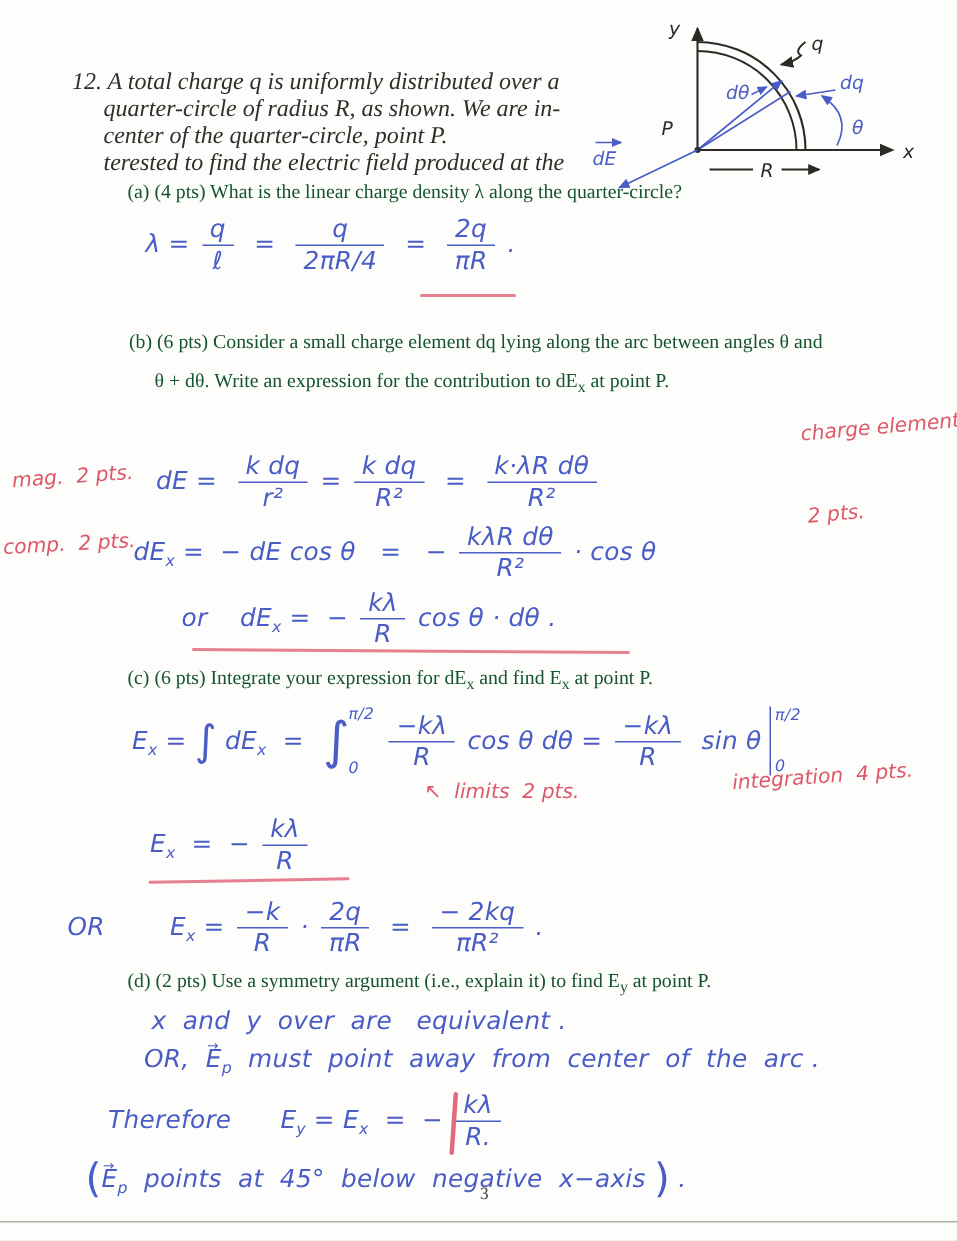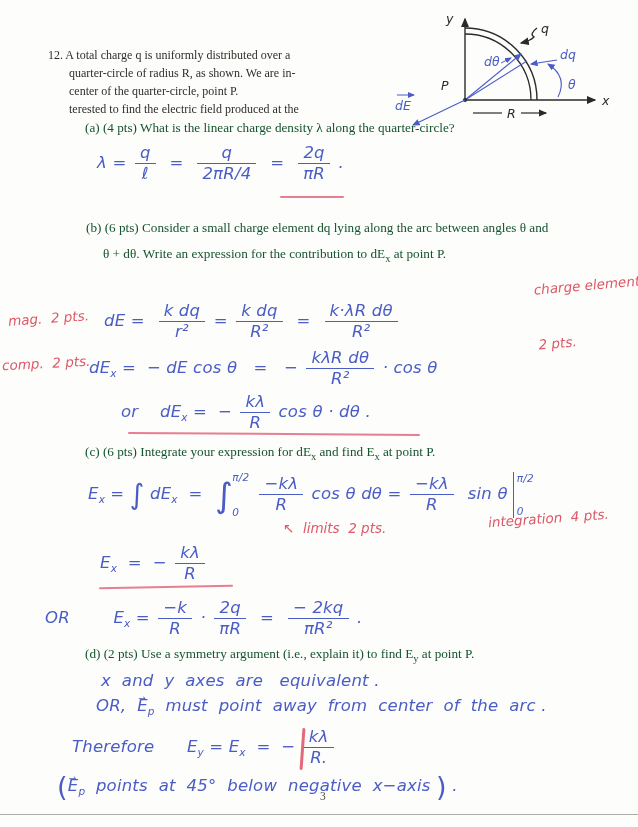--- a/index.html
+++ b/index.html
@@ -4,21 +4,21 @@
 <style>
   html,body{margin:0;padding:0;background:#e8e8e6;}
   .page{
     position:relative;width:638px;height:827px;margin:0 auto;
     background:#fdfdfb;overflow:hidden;
     font-family:"Liberation Serif",serif;color:#32322e;
   }
   .abs{position:absolute;}
   
   .print{font-size:13.2px;white-space:pre;color:#14532d;}
-  .prob{position:absolute;left:48px;top:46px;width:360px;font-size:12px;line-height:18px;color:#2e2e2a;}
+  .prob{position:absolute;left:48px;top:46px;width:360px;font-size:16px;line-height:18px;color:#2e2e2a;font-style:italic;}
   .prob-line:not(:first-child){padding-left:21px;}
   
   .ink{
     color:#4a5cc5;font-family:"DejaVu Sans",sans-serif;font-style:italic;
     font-size:16.5px;letter-spacing:.2px;white-space:pre;
   }
   
   .red{
     color:#dd5868;font-family:"DejaVu Sans",sans-serif;font-style:italic;
     font-size:13.5px;white-space:pre;line-height:1.35;
@@ -121,21 +121,21 @@
 
   <div class="abs print math" style="left:85px;top:443px;height:18px;line-height:18px"><span>(c) (6 pts) Integrate your expression for dE</span><sub>x</sub><span> and find E</span><sub>x</sub><span> at point P.</span></div>
   <div class="abs ink math" style="left:88px;top:471px"><span>E</span><sub>x</sub><span> = </span><span class="iglyph0">∫</span><span> dE</span><sub>x</sub><span>  =  </span><span class="intwrap"><span class="iglyph">∫</span><span class="ilims"><span class="ihi">π/2</span><span class="ilo">0</span></span></span><span class="frac"><span class="num">−kλ</span><span class="den">R</span></span><span> cos θ dθ = </span><span class="frac"><span class="num">−kλ</span><span class="den">R</span></span><span>  sin θ</span><span class="evalbar"><span class="ebar"></span><span class="elims"><span class="ihi">π/2</span><span class="ilo">0</span></span></span></div>
   <div class="abs red" style="left:283px;top:519px">↖  limits  2 pts.</div>
   <div class="abs red" style="left:488px;top:509px;transform:rotate(-4deg)">integration  4 pts.</div>
   <div class="abs ink math" style="left:100px;top:540px"><span>E</span><sub>x</sub><span>  =  − </span><span class="frac"><span class="num">kλ</span><span class="den">R</span></span></div>
   <div class="redline" style="left:99px;top:586px;width:134px;transform:rotate(-1deg)"></div>
   <div class="abs ink math" style="left:45px;top:595px"><span>OR        E</span><sub>x</sub><span> = </span><span class="frac"><span class="num">−k</span><span class="den">R</span></span><span> · </span><span class="frac"><span class="num">2q</span><span class="den">πR</span></span><span>  =  </span><span class="frac"><span class="num">− 2kq</span><span class="den">πR²</span></span><span> .</span></div>
 
   <div class="abs print math" style="left:85px;top:645px;height:18px;line-height:18px"><span>(d) (2 pts) Use a symmetry argument (i.e., explain it) to find E</span><sub>y</sub><span> at point P.</span></div>
-  <div class="abs ink math" style="left:101px;top:658px"><span>x  and  y  axes  are   equivalent .</span></div>
+  <div class="abs ink math" style="left:101px;top:658px"><span>x  and  y  over  are   equivalent .</span></div>
   <div class="abs ink math" style="left:96px;top:683px"><span>OR,  </span><span class="vec">E<span class="varrow">→</span><sub>p</sub></span><span>  must  point  away  from  center  of  the  arc .</span></div>
   <div class="abs ink math" style="left:72px;top:724px"><span>Therefore      E</span><sub>y</sub><span> = E</span><sub>x</sub><span>  =  − </span><span class="frac"><span class="num">kλ</span><span class="den">R.</span></span></div>
   <div class="redtick" style="left:301px;top:728px;height:42px;transform:rotate(4deg)"></div>
   <div class="abs ink math" style="left:57px;top:763px"><span class="bigp">(</span><span class="vec">E<span class="varrow">→</span><sub>p</sub></span><span>  points  at  45°  below  negative  x−axis </span><span class="bigp">)</span><span> .</span></div>
 
   <div class="pageno">3</div>
   <div class="scanline"></div>
 </div>
 
 </body></html>

